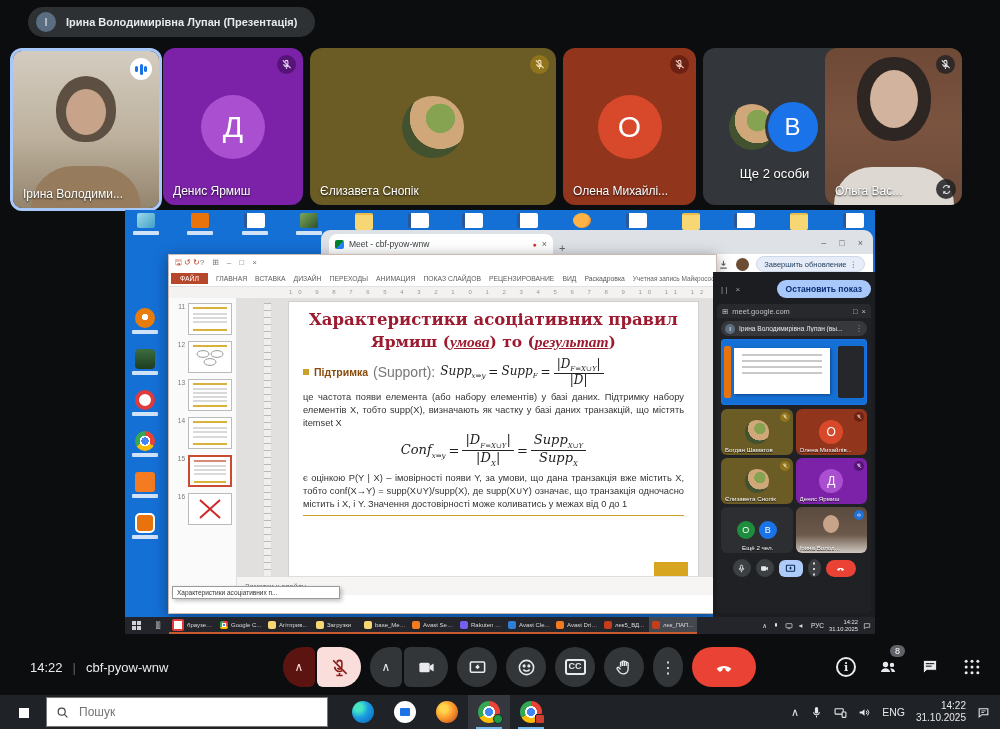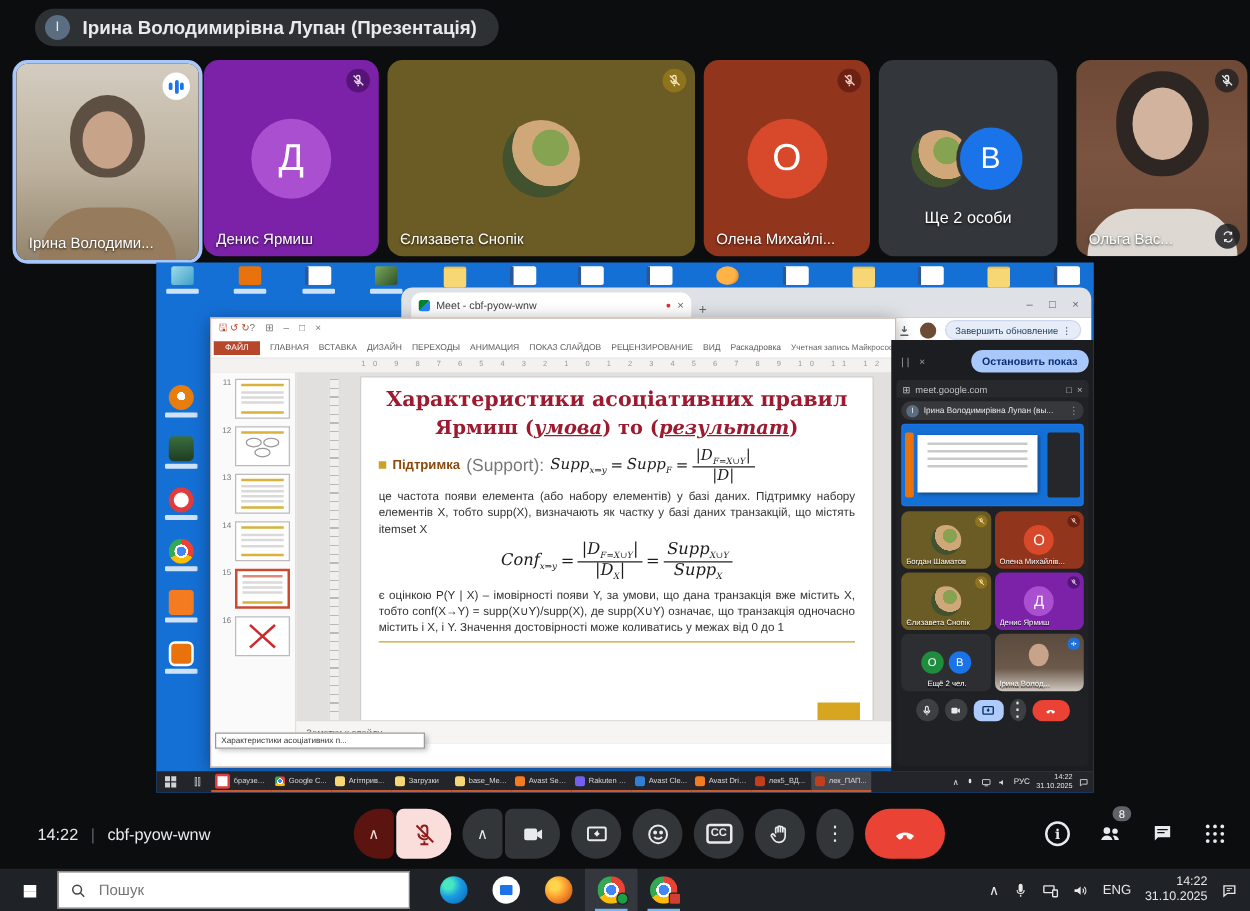--- a/index.html
+++ b/index.html
@@ -3,21 +3,21 @@
 <meta charset="utf-8">
 <style>
   html,body{margin:0;padding:0;background:#000;}
   #app{position:relative;width:1000px;height:729px;background:#0c0d0f;overflow:hidden;
        font-family:"Liberation Sans",sans-serif;-webkit-font-smoothing:antialiased;}
   
   .banner{position:absolute;left:28px;top:7px;height:30px;display:flex;align-items:center;gap:10px;
           background:#2e3134;border-radius:16px;padding:0 18px 0 8px;}
   .banner .av{width:20px;height:20px;border-radius:50%;background:#5b6d80;color:#e8eaed;font-size:11px;
               display:flex;align-items:center;justify-content:center;}
-  .banner .lb{color:#e8eaed;font-size:15px;font-weight:bold;}
+  .banner .lb{color:#e8eaed;font-size:11px;font-weight:bold;}
   
   .tile{position:absolute;top:48px;height:157px;border-radius:12px;background:#202124;overflow:hidden;}
   .tile .name{position:absolute;left:10px;bottom:7px;color:#fff;font-size:12px;text-shadow:0 1px 2px rgba(0,0,0,.85);z-index:3;}
   .badge{position:absolute;top:7px;right:7px;width:19px;height:19px;border-radius:50%;
          display:flex;align-items:center;justify-content:center;z-index:3;}
   .badge svg{width:11px;height:11px;}
   .speak{position:absolute;top:7px;right:7px;width:22px;height:22px;border-radius:50%;background:#fff;
          display:flex;align-items:center;justify-content:center;gap:1.5px;z-index:3;}
   .speak i{width:3px;background:#1a73e8;border-radius:2px;display:block;}
   .circle{width:64px;height:64px;border-radius:50%;color:#fff;font-size:30px;display:flex;align-items:center;justify-content:center;}
@@ -36,21 +36,21 @@
   #t2 .photo{width:62px;height:62px;}
   #t2 .badge{background:#8f731d;color:#f6e7bd;}
   #t3{left:563px;width:133px;background:#92351d;}
   #t3 .circle{background:#d7492a;}
   #t3 .badge{background:#6d2113;color:#f3cfc5;}
   #t4{left:703px;width:143px;background:#33363a;}
   #t4 .pair{position:absolute;inset:0;display:flex;align-items:center;justify-content:center;}
   #t4 .photo{width:46px;height:46px;margin-right:-10px;}
   #t4 .blue{width:50px;height:50px;border-radius:50%;background:#1a73e8;color:#fff;font-size:24px;display:flex;align-items:center;justify-content:center;border:3px solid #33363a;}
   #t4 .name{left:0;right:0;text-align:center;bottom:24px;font-size:13px;}
-  #t5{left:861px;width:137px;}
+  #t5{left:825px;width:137px;}
   #t5 .scene{position:absolute;inset:0;background:linear-gradient(180deg,#6e4936 0%,#7b5440 48%,#6b4a38 100%);}
   #t5 .hair{position:absolute;left:50%;top:6%;width:74px;height:84px;transform:translateX(-50%);background:#2e2622;border-radius:48%;}
   #t5 .face{position:absolute;left:50%;top:14%;width:48px;height:58px;transform:translateX(-50%);background:#d2b49e;border-radius:50%;}
   #t5 .body{position:absolute;bottom:0;left:50%;transform:translateX(-50%);width:120px;height:38px;background:#ddd8d2;border-radius:40px 40px 0 0;}
   #t5 .badge{background:rgba(32,33,36,.8);color:#e8eaed;}
   #t5 .flip{position:absolute;right:6px;bottom:6px;width:20px;height:20px;border-radius:50%;background:rgba(32,33,36,.85);
             display:flex;align-items:center;justify-content:center;z-index:3;}
   #t5 .flip svg{width:11px;height:11px;}
   
   .share{position:absolute;left:125px;top:210px;width:750px;height:424px;background:#1570d6;overflow:hidden;}
@@ -113,21 +113,21 @@
   .sarea{position:absolute;left:68px;top:43px;right:0;bottom:18px;background:#e2e0de;}
   .vruler{position:absolute;left:26px;top:4px;bottom:6px;width:7px;background:#f1efed;
           border:1px solid #ddd;background-image:repeating-linear-gradient(180deg,#b9b9b9 0 1px,transparent 1px 7px);}
   .slide{position:absolute;left:52px;top:4px;width:409px;height:284px;background:#fff;box-shadow:0 0 0 1px #cfcfcf;
          padding:8px 14px;box-sizing:border-box;}
   .notes{position:absolute;left:0;right:0;bottom:0;height:18px;background:#f6f5f4;border-top:1px solid #e0dedc;
          font-size:7.5px;color:#666;display:flex;align-items:center;padding-left:8px;}
   
   .s-title{font-family:"DejaVu Serif",serif;font-weight:bold;color:#9c1b30;text-align:center;font-size:16.5px;line-height:1.25;}
   .s-sub{font-family:"DejaVu Serif",serif;font-weight:bold;color:#9c1b30;text-align:center;font-size:15.5px;margin-top:1px;}
-  .s-sub .u{font-style:italic;text-decoration:underline;}
+  .s-sub .u{font-style:italic;text-decoration:underline;font-family:Liberation Serif, serif;}
   .brow{display:flex;align-items:center;gap:5px;margin-top:7px;}
   .bullet{width:6px;height:6px;background:#c9a227;flex:none;}
   .term{font-weight:bold;color:#8a4a0b;font-size:10.5px;}
   .trest{color:#777;font-size:14px;}
   .formula{font-family:"DejaVu Serif",serif;font-style:italic;color:#1c1c1c;font-size:12px;display:inline-flex;align-items:center;gap:3px;}
   .formula sub{font-size:7px;font-style:italic;}
   .frac{display:inline-flex;flex-direction:column;align-items:center;line-height:1.05;vertical-align:middle;}
   .frac .nu{border-bottom:1px solid #222;padding:0 3px;}
   .para{font-size:9.3px;color:#333;line-height:1.4;text-align:justify;margin-top:4px;}
   .fcenter{display:flex;justify-content:center;margin-top:3px;}

